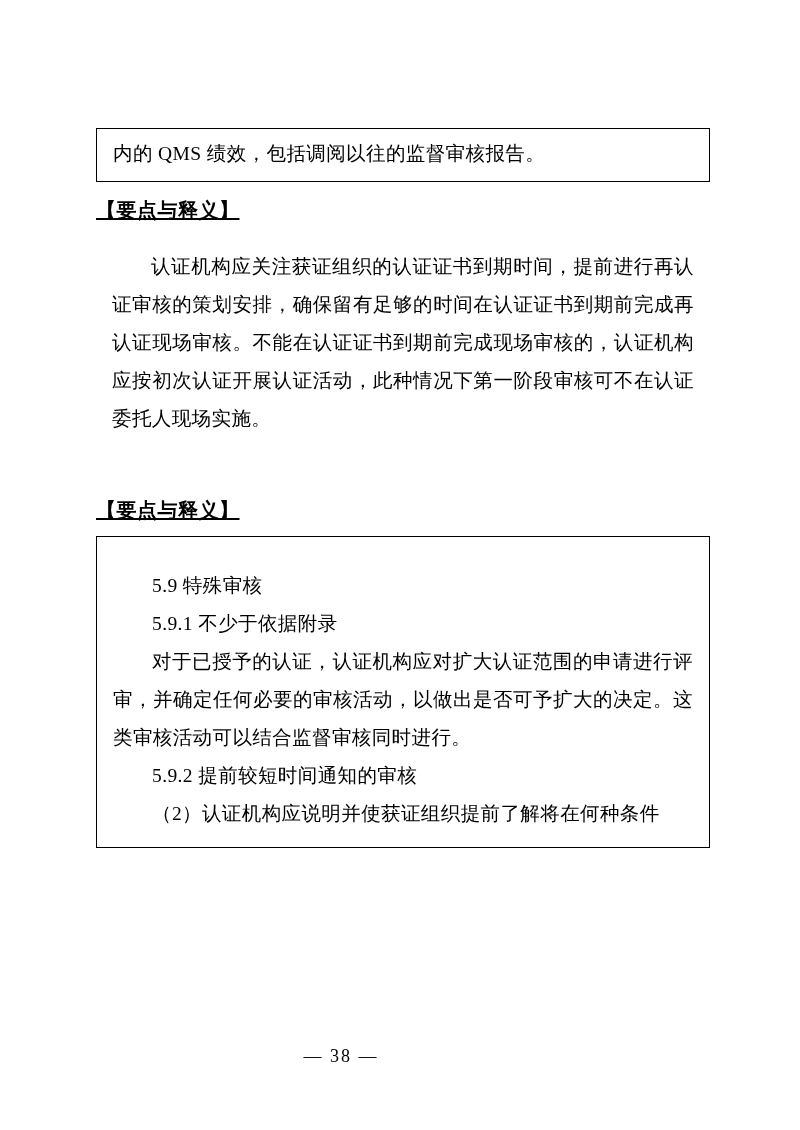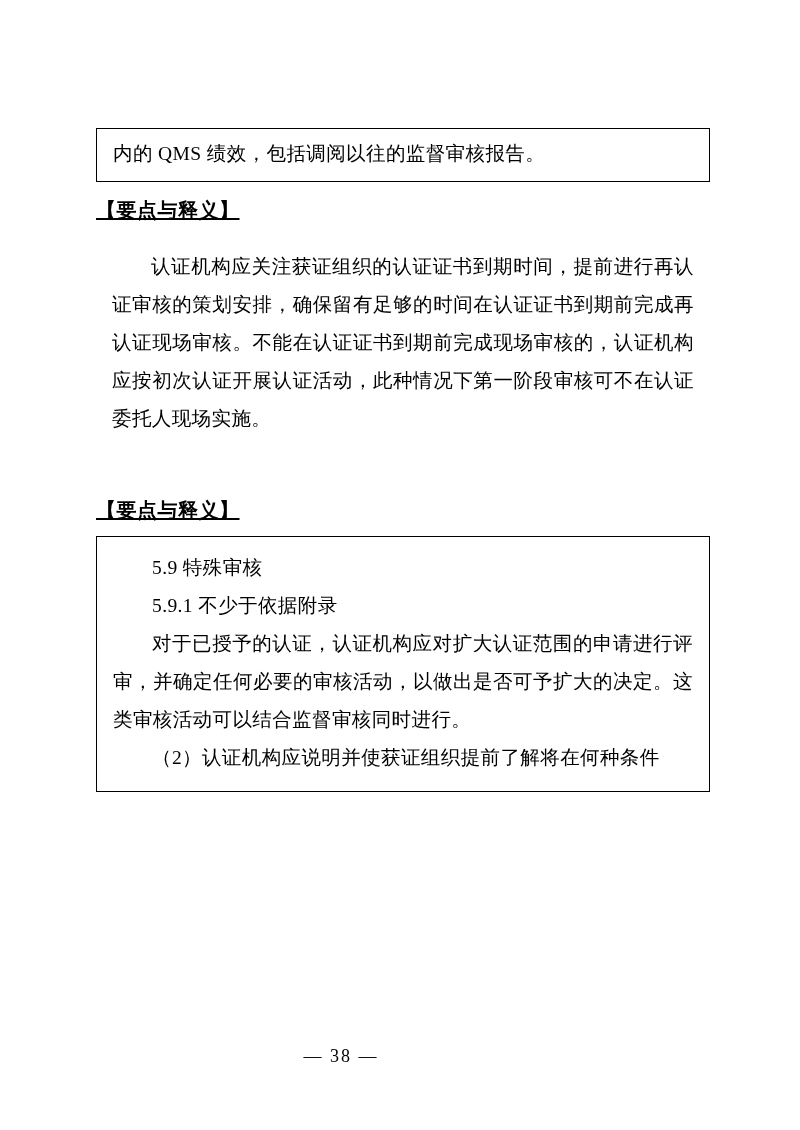--- a/index.html
+++ b/index.html
@@ -98,24 +98,25 @@
     <div class="spacer-sm" style="height:6px"></div>
 
     <p class="body-para">认证机构应关注获证组织的认证证书到期时间，提前进行再认证审核的策划安排，确保留有足够的时间在认证证书到期前完成再认证现场审核。不能在认证证书到期前完成现场审核的，认证机构应按初次认证开展认证活动，此种情况下第一阶段审核可不在认证委托人现场实施。</p>
 
     <div class="spacer-lg" style="height:40px"></div>
 
     <h2 class="heading-brackets">【要点与释义】</h2>
 
     <div class="spacer-sm" style="height:10px"></div>
 
-    <div class="rule-box" style="padding-top:12px;padding-bottom:14px;">
+    <div class="rule-box" style="padding-top:30px;padding-bottom:14px;">
       <p class="indent2">5.9  特殊审核</p>
       <p class="indent2">5.9.1  不少于依据附录</p>
       <p class="indent2">对于已授予的认证，认证机构应对扩大认证范围的申请进行评审，并确定任何必要的审核活动，以做出是否可予扩大的决定。这类审核活动可以结合监督审核同时进行。</p>
+      <p class="indent2">5.9.2  提前较短时间通知的审核</p>
       <p class="indent2">（2）认证机构应说明并使获证组织提前了解将在何种条件</p>
     </div>
 
   </div>
 
   <div class="footer">
     <span>— 38 —</span>
   </div>
 </div>
 

